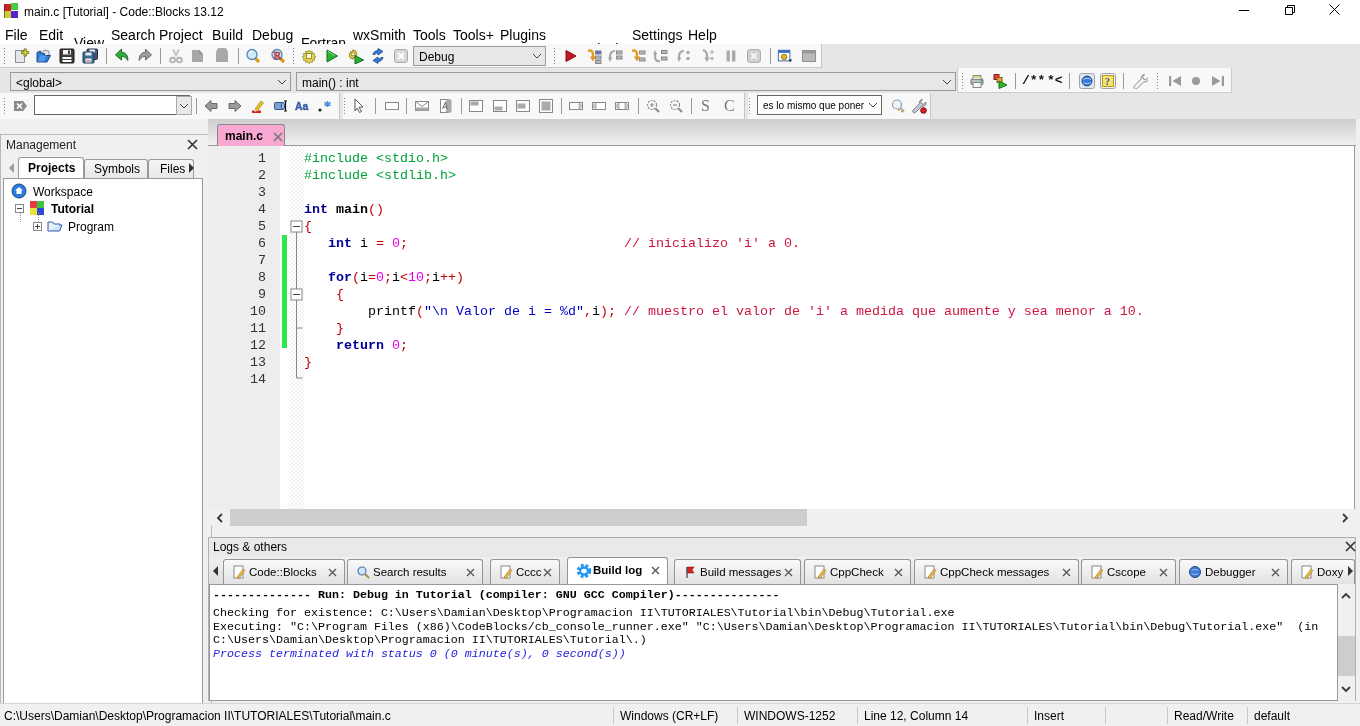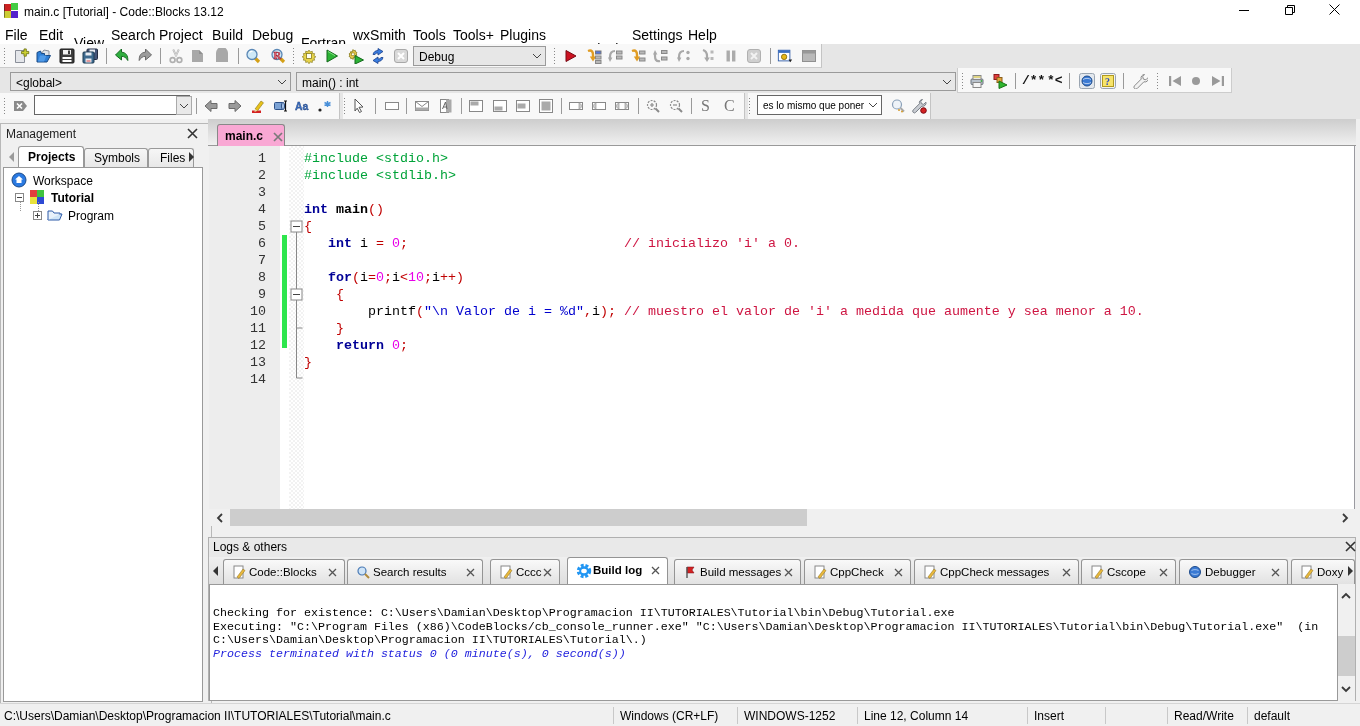--- a/index.html
+++ b/index.html
@@ -383,21 +383,21 @@
   <div class="sep" style="left:691px;top:54px;height:16px"></div>
   <div class="grip" style="left:748px;top:54px;height:16px"></div>
   <div class="combo" style="left:757px;top:51px;width:125px;height:20px;border-color:#666">
       <span class="tx" style="top:4px;font-size:10px;width:102px;overflow:hidden">es lo mismo que poner</span>
     <svg class="chev" viewBox="0 0 8 5">
         <path d="M0 0l4 4 4-4" fill="none" stroke="#444"></path>
       </svg>
     </div>
 </div>
 
-<div class="abs" style="left:0;top:123px;width:212px;height:582px;background:#f0f0f0;border:1px solid #b8b8b8">
+<div class="abs" style="left:0;top:134px;width:212px;height:582px;background:#f0f0f0;border:1px solid #b8b8b8">
   <div class="abs" style="left:5px;top:3px;font-size:12px;color:#222">Management</div>
   <svg class="abs" style="left:186px;top:4px" width="11" height="11">
       <path d="M1 1l9 9M10 1l-9 9" stroke="#333" stroke-width="1.6"></path>
     </svg>
 
   <svg class="abs" style="left:6px;top:27px" width="9" height="12">
       <path d="M7 1L2 6l5 5z" fill="#9a9a9a"></path>
     </svg>
   <div class="abs" style="left:17px;top:22px;width:66px;height:21px;background:#fff;border:1px solid #999;border-bottom:0;border-radius:3px 3px 0 0">
       <span style="position:absolute;left:9px;top:3px;font-weight:bold">Projects</span>
@@ -609,20 +609,22 @@
       <svg class="ti" width="14" height="14" viewBox="0 0 14 14">
         <rect x="2" y="1" width="9" height="12" fill="#fff" stroke="#888"></rect>
         <path d="M5 12L11 4l2 1.5-6 8z" fill="#e8b83c" stroke="#8a6d1a" stroke-width=".5"></path>
       </svg>
       <span>Doxy</span>
     </div>
   <svg class="abs" style="left:1137px;top:27px" width="9" height="12">
       <path d="M2 1l5 5-5 5z" fill="#333"></path>
     </svg>
   <div class="abs" style="left:0px;top:46px;width:1129px;height:117px;background:#fff;border:1px solid #999">
+    <pre class="abs" style="left:3px;top:4px;font-size:11.67px;line-height:13.5px;color:#000"><b>-------------- Run: Debug in Tutorial (compiler: GNU GCC Compiler)---------------</b>
+</pre>
     <pre class="abs" style="left:3px;top:22px;font-size:11.67px;line-height:13.5px;color:#000">Checking for existence: C:\Users\Damian\Desktop\Programacion II\TUTORIALES\Tutorial\bin\Debug\Tutorial.exe
 Executing: "C:\Program Files (x86)\CodeBlocks/cb_console_runner.exe" "C:\Users\Damian\Desktop\Programacion II\TUTORIALES\Tutorial\bin\Debug\Tutorial.exe"  (in
 C:\Users\Damian\Desktop\Programacion II\TUTORIALES\Tutorial\.)
 <i style="color:#2222dd">Process terminated with status 0 (0 minute(s), 0 second(s))</i></pre>
   </div>
 
   <div class="abs" style="left:1129px;top:46px;width:17px;height:117px;background:#f0f0f0">
     <svg class="abs" style="left:3px;top:8px" width="10" height="8">
         <path d="M1 6l4-4 4 4" fill="none" stroke="#3a3a3a" stroke-width="1.8"></path>
       </svg>

